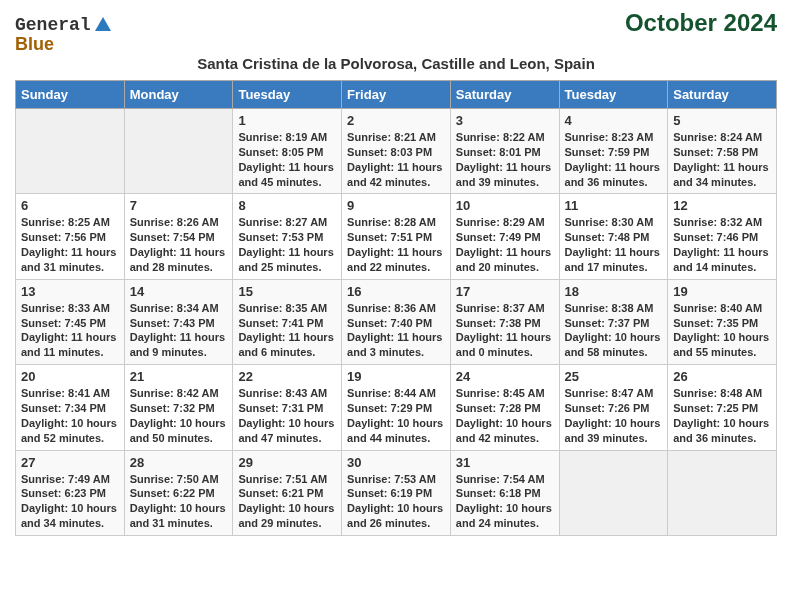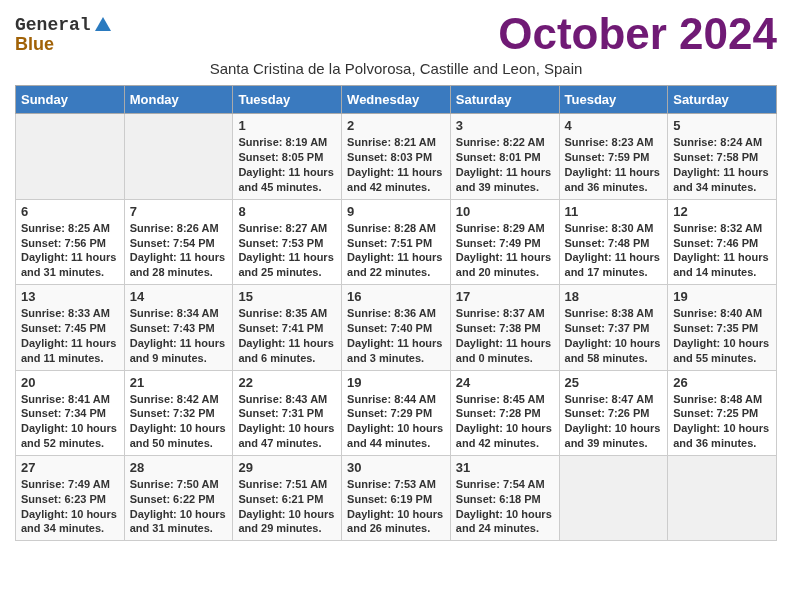--- a/index.html
+++ b/index.html
@@ -28,32 +28,32 @@
       color: #333;
       line-height: 1;
     }
     .logo-blue {
       font-size: 18px;
       font-weight: bold;
       color: #a16207;
       line-height: 1;
     }
     .month-title {
-      font-size: 44px;
-      font-weight: bold;
-      color: #701a75;
+      font-size: 24px;
+      font-weight: bold;
+      color: #14532d;
       text-align: right;
       line-height: 1.1;
     }
     .location-title {
       text-align: center;
       font-size: 15px;
       color: #333;
       margin-bottom: 8px;
-      font-weight: normal;
+      font-weight: bold;
     }
     table {
       width: 100%;
       border-collapse: collapse;
     }
     thead tr th {
       background-color: #3a7abf;
       color: #fff;
       font-size: 13px;
       font-weight: bold;
@@ -116,21 +116,21 @@
 </div>
 
 <div class="location-title">Santa Cristina de la Polvorosa, Castille and Leon, Spain</div>
 
 <table>
   <thead>
     <tr id="header-row">
         <th>Sunday</th>
         <th>Monday</th>
         <th>Tuesday</th>
-        <th>Wednesday</th>
+        <th>Friday</th>
         <th>Saturday</th>
         <th>Tuesday</th>
         <th>Saturday</th>
       </tr>
   </thead>
   <tbody id="calendar-body">
       <tr>
         <td class="empty-cell"></td>
         <td class="empty-cell"></td>
         <td>

